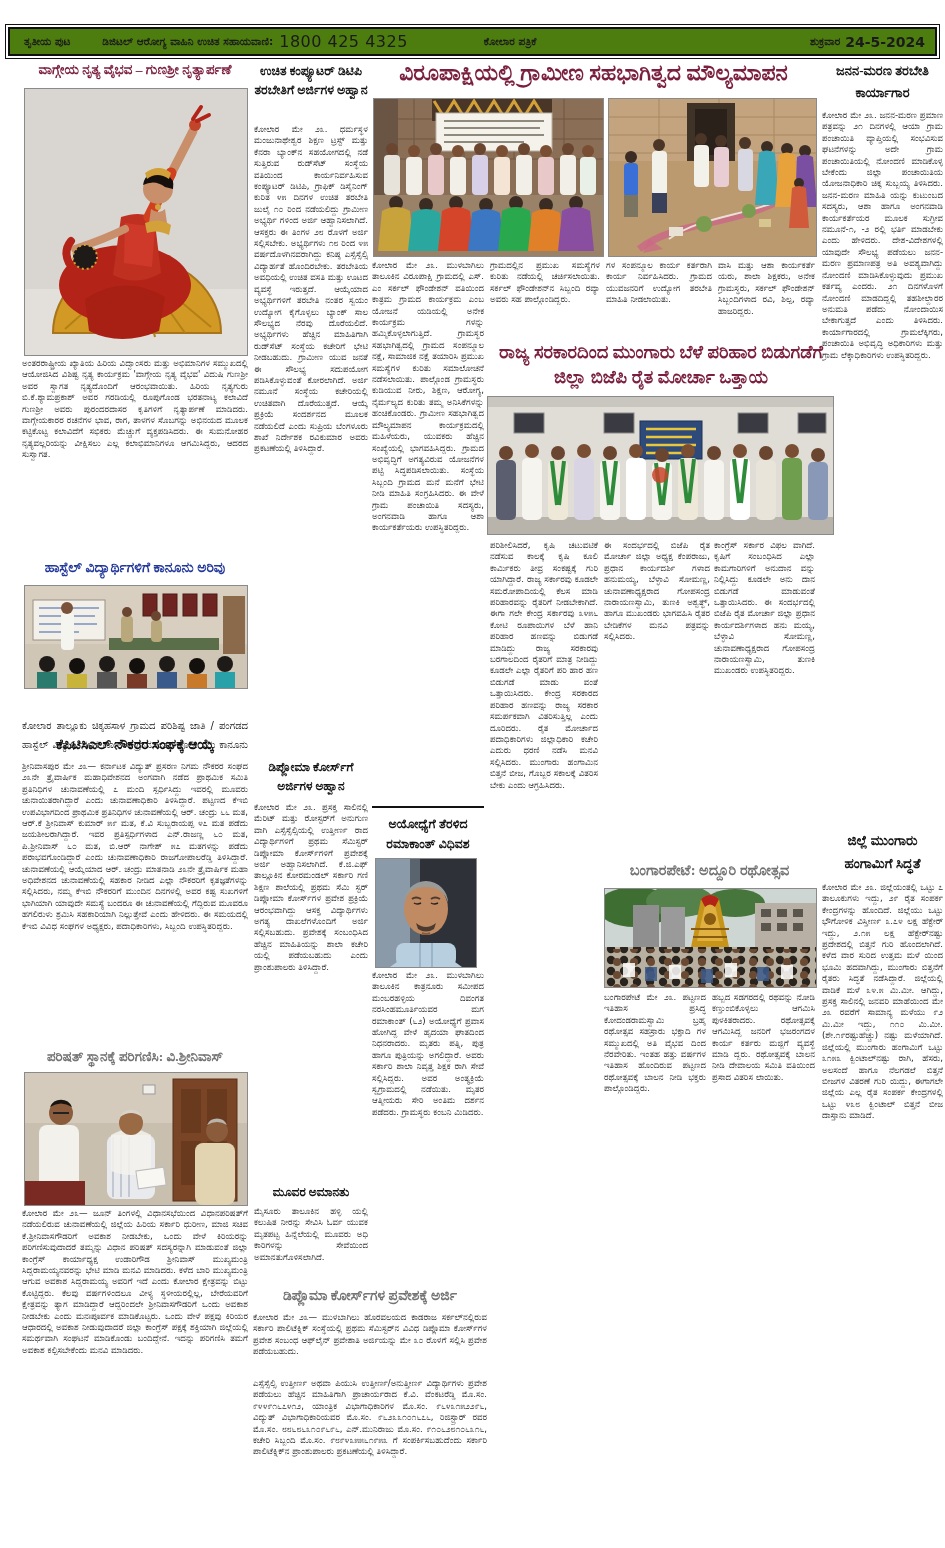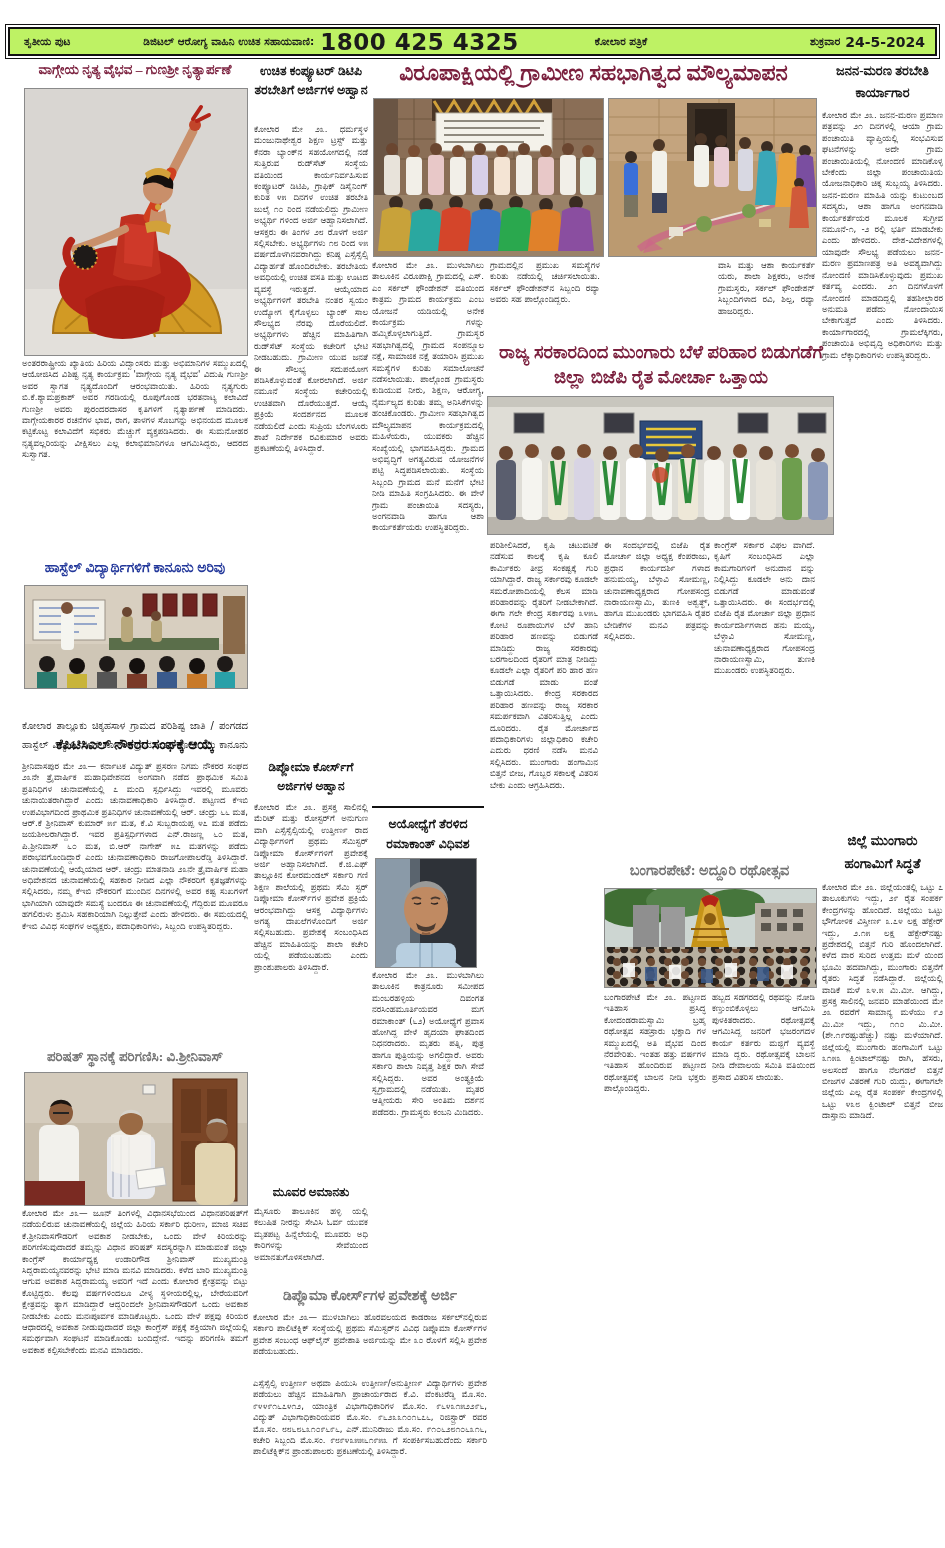--- a/index.html
+++ b/index.html
@@ -1,23 +1,23 @@
 <!DOCTYPE html>
 <html><head>
 <meta charset="utf-8">
 <style>
   html,body{margin:0;padding:0;background:#e8e8e8;}
   #page{position:relative;width:945px;height:1548px;background:#ffffff;margin:0 auto;
         font-family:"DejaVu Sans","Liberation Sans",sans-serif;color:#1b1b1b;overflow:hidden;}
   .abs{position:absolute;}
   
   #masthead{left:8px;top:27px;width:925px;height:25px;border:2px solid #111;box-shadow:0 0 0 2px #fff,0 0 0 3px #111;
-            display:flex;align-items:center;background:#bef264;}
+            display:flex;align-items:center;background:#4d7c0f;}
   .mh-item{font-weight:bold;font-size:10.5px;white-space:nowrap;}
-  .mh-num{font-size:23px;font-weight:bold;letter-spacing:.5px;}
+  .mh-num{font-size:16px;font-weight:normal;letter-spacing:.5px;}
   .mh-date{font-size:14px;font-weight:bold;}
   
   .hl{font-weight:bold;text-align:center;overflow:hidden;line-height:1.15;font-family:Liberation Serif, serif;}
   .hl-maroon{color:#7a1f3d;}
   .hl-blue{color:#23389b;}
   .hl-green{color:#737373;}
   .hl-black{color:#111;}
   
   .bt{font-size:8.6px;line-height:11.4px;text-align:justify;overflow:hidden;color:#222;
       word-break:break-word;hyphens:auto;}
@@ -26,21 +26,21 @@
   .rule{background:#111;}
   svg{display:block;}
 </style>
 </head>
 <body>
 
 <div id="page">
 
   <div class="abs" id="masthead">
     <span class="mh-item" style="margin-left:14px">ತೃತೀಯ ಪುಟ</span>
-    <span class="mh-item" style="margin-left:73px">ಡಿಜಿಟಲ್ ಆರೋಗ್ಯ ವಾಹಿನಿ ಉಚಿತ ಸಹಾಯವಾಣಿ:</span>
+    <span class="mh-item" style="margin-left:32px">ಡಿಜಿಟಲ್ ಆರೋಗ್ಯ ವಾಹಿನಿ ಉಚಿತ ಸಹಾಯವಾಣಿ:</span>
     <span class="mh-num" style="margin-left:6px">1800 425 4325</span>
     <span class="mh-item" style="margin-left:76px">ಕೋಲಾರ ಪತ್ರಿಕೆ</span>
     <span class="mh-item" style="margin-left:auto">ಶುಕ್ರವಾರ</span>
     <span class="mh-date" style="margin:0 10px 0 5px">24-5-2024</span>
   </div>
 
   <div class="abs hl hl-maroon" style="left:22px;top:62px;width:226px;height:24px;font-size:13.5px">ವಾಗ್ಗೇಯ ನೃತ್ಯ ವೈಭವ – ಗುಣಶ್ರೀ ನೃತ್ಯಾರ್ಪಣೆ</div>
 
   <div class="abs photo" style="left:24px;top:88px;width:222px;height:266px">
     <svg width="222" height="266" viewBox="0 0 222 266">
@@ -263,20 +263,21 @@
         <path d="M170 56 q8 -5 16 0 l4 52 h-24 Z" fill="#e8a23b"></path>
       <circle cx="196" cy="52" r="6" fill="#3a2c22"></circle>
         <path d="M188 58 q8 -5 16 0 l4 50 h-22 Z" fill="#7a4ea0"></path>
       <circle cx="190" cy="84" r="5" fill="#3a2c22"></circle>
         <path d="M183 89 q7 -4 14 0 l3 40 h-20 Z" fill="#d05a3a"></path>
     </svg>
   </div>
 
   <div class="abs bt" style="left:372px;top:260px;width:112px;height:540px">ಕೋಲಾರ ಮೇ ೨೩. ಮುಳಬಾಗಿಲು ತಾಲೂಕಿನ ವಿರೂಪಾಕ್ಷಿ ಗ್ರಾಮದಲ್ಲಿ ಎಸ್. ಎಂ ಸರ್ಕಲ್ ಫೌಂಡೇಶನ್ ವತಿಯಿಂದ ಕಾತ್ರಮ ಗ್ರಾಮದ ಕಾರ್ಯಕ್ರಮ ಎಂಬ ಯೋಜನೆ ಯಡಿಯಲ್ಲಿ ಅನೇಕ ಕಾರ್ಯಕ್ರಮ ಗಳನ್ನು ಹಮ್ಮಿಕೊಳ್ಳಲಾಗುತ್ತಿದೆ. ಗ್ರಾಮಸ್ಥರ ಸಹಭಾಗಿತ್ವದಲ್ಲಿ ಗ್ರಾಮದ ಸಂಪನ್ಮೂಲ ನಕ್ಷೆ, ಸಾಮಾಜಿಕ ನಕ್ಷೆ ತಯಾರಿಸಿ ಪ್ರಮುಖ ಸಮಸ್ಯೆಗಳ ಕುರಿತು ಸಮಾಲೋಚನೆ ನಡೆಸಲಾಯಿತು. ಪಾಲ್ಗೊಂಡ ಗ್ರಾಮಸ್ಥರು ಕುಡಿಯುವ ನೀರು, ಶಿಕ್ಷಣ, ಆರೋಗ್ಯ, ನೈರ್ಮಲ್ಯದ ಕುರಿತು ತಮ್ಮ ಅನಿಸಿಕೆಗಳನ್ನು ಹಂಚಿಕೊಂಡರು. ಗ್ರಾಮೀಣ ಸಹಭಾಗಿತ್ವದ ಮೌಲ್ಯಮಾಪನ ಕಾರ್ಯಕ್ರಮದಲ್ಲಿ ಮಹಿಳೆಯರು, ಯುವಕರು ಹೆಚ್ಚಿನ ಸಂಖ್ಯೆಯಲ್ಲಿ ಭಾಗವಹಿಸಿದ್ದರು. ಗ್ರಾಮದ ಅಭಿವೃದ್ಧಿಗೆ ಅಗತ್ಯವಿರುವ ಯೋಜನೆಗಳ ಪಟ್ಟಿ ಸಿದ್ಧಪಡಿಸಲಾಯಿತು. ಸಂಸ್ಥೆಯ ಸಿಬ್ಬಂದಿ ಗ್ರಾಮದ ಮನೆ ಮನೆಗೆ ಭೇಟಿ ನೀಡಿ ಮಾಹಿತಿ ಸಂಗ್ರಹಿಸಿದರು. ಈ ವೇಳೆ ಗ್ರಾಮ ಪಂಚಾಯಿತಿ ಸದಸ್ಯರು, ಅಂಗನವಾಡಿ ಹಾಗೂ ಆಶಾ ಕಾರ್ಯಕರ್ತೆಯರು ಉಪಸ್ಥಿತರಿದ್ದರು.</div>
   <div class="abs bt" style="left:490px;top:260px;width:110px;height:74px">ಗ್ರಾಮದಲ್ಲಿನ ಪ್ರಮುಖ ಸಮಸ್ಯೆಗಳ ಕುರಿತು ನಡೆಯಲ್ಲಿ ಚರ್ಚಿಸಲಾಯಿತು. ಸರ್ಕಲ್ ಫೌಂಡೇಶನ್‌ನ ಸಿಬ್ಬಂದಿ ರವ್ಯಾ ಅವರು ಸಹ ಪಾಲ್ಗೊಂಡಿದ್ದರು.</div>
+  <div class="abs bt" style="left:606px;top:260px;width:106px;height:74px">ಗಳ ಸಂಪನ್ಮೂಲ ಕಾರ್ಯ ಕರ್ತರಾಗಿ ಕಾರ್ಯ ನಿರ್ವಹಿಸಿದರು. ಗ್ರಾಮದ ಯುವಜನರಿಗೆ ಉದ್ಯೋಗ ತರಬೇತಿ ಮಾಹಿತಿ ನೀಡಲಾಯಿತು.</div>
   <div class="abs bt" style="left:718px;top:260px;width:97px;height:74px">ವಾಸಿ ಮತ್ತು ಆಶಾ ಕಾರ್ಯಕರ್ತೆ ಯರು, ಶಾಲಾ ಶಿಕ್ಷಕರು, ಅನೇಕ ಗ್ರಾಮಸ್ಥರು, ಸರ್ಕಲ್ ಫೌಂಡೇಶನ್ ಸಿಬ್ಬಂದಿಗಳಾದ ರವಿ, ಶಿಲ್ಪ, ರವ್ಯಾ ಹಾಜರಿದ್ದರು.</div>
 
   <div class="abs hl hl-maroon" style="left:487px;top:340px;width:348px;height:52px;font-size:18px;line-height:1.4">ರಾಜ್ಯ ಸರಕಾರದಿಂದ ಮುಂಗಾರು ಬೆಳೆ ಪರಿಹಾರ ಬಿಡುಗಡೆಗೆ ಜಿಲ್ಲಾ ಬಿಜೆಪಿ ರೈತ ಮೋರ್ಚಾ ಒತ್ತಾಯ</div>
 
   <div class="abs photo" style="left:487px;top:396px;width:345px;height:137px">
     <svg width="345" height="137" viewBox="0 0 345 137">
       <rect width="345" height="137" fill="#dfddd6"></rect>
       <rect width="345" height="10" fill="#c8c6be"></rect>
       <g fill="#3a3a42" stroke="#8a8a88">
         <rect x="26" y="16" width="30" height="20"></rect>

